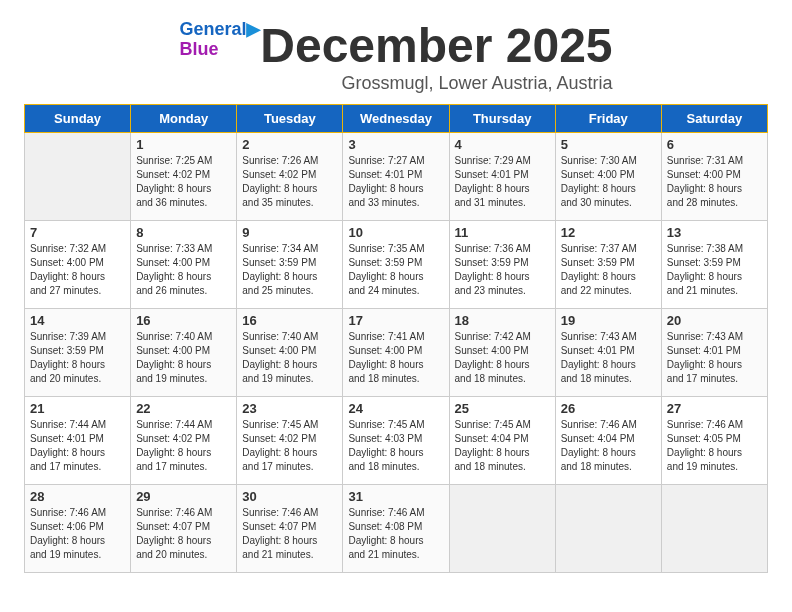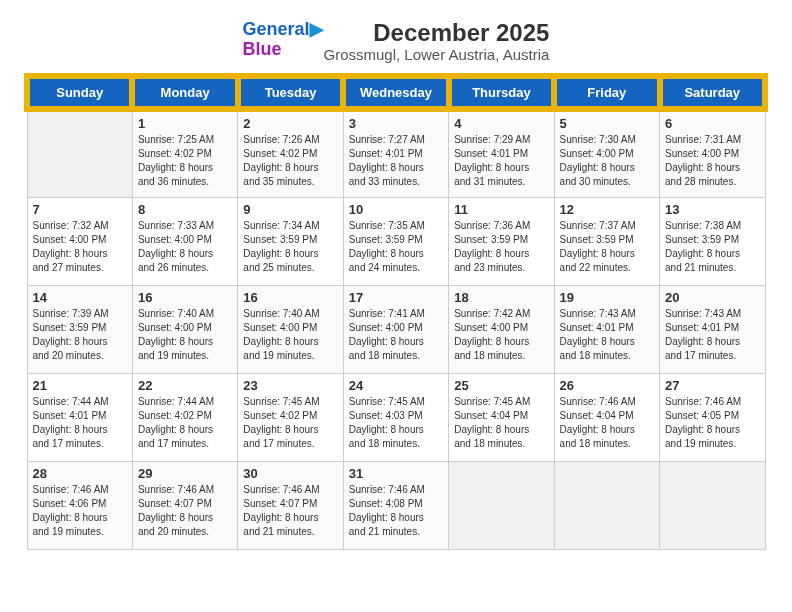--- a/index.html
+++ b/index.html
@@ -27,42 +27,42 @@
       color: #333;
       line-height: 1.1;
     }
     .logo-text span {
       color: #1565c0;
     }
     .title-block {
       text-align: right;
     }
     .month-title {
-      font-size: 24px;
+      font-size: 48px;
       font-weight: bold;
       color: #333;
       line-height: 1.1;
     }
     .location {
-      font-size: 15px;
+      font-size: 18px;
       color: #555;
     }
     table {
       width: 100%;
       border-collapse: collapse;
       table-layout: fixed;
     }
     thead tr th {
       background: #1565c0;
       color: #fff;
       font-size: 13px;
       font-weight: bold;
       padding: 6px 4px;
       text-align: center;
-      border: 6px solid #eab308;
+      border: 1px solid #eab308;
     }
     tbody tr td {
       border: 1px solid #ccc;
       vertical-align: top;
       padding: 4px 5px;
       height: 88px;
       font-size: 10.5px;
       color: #333;
     }
     .day-num {

